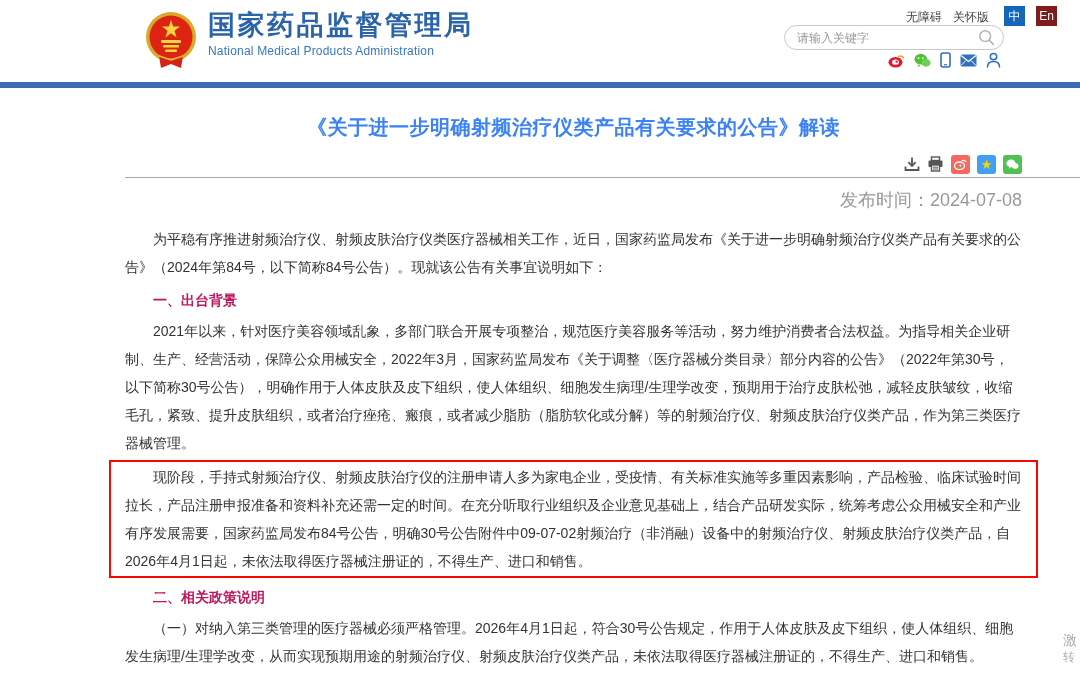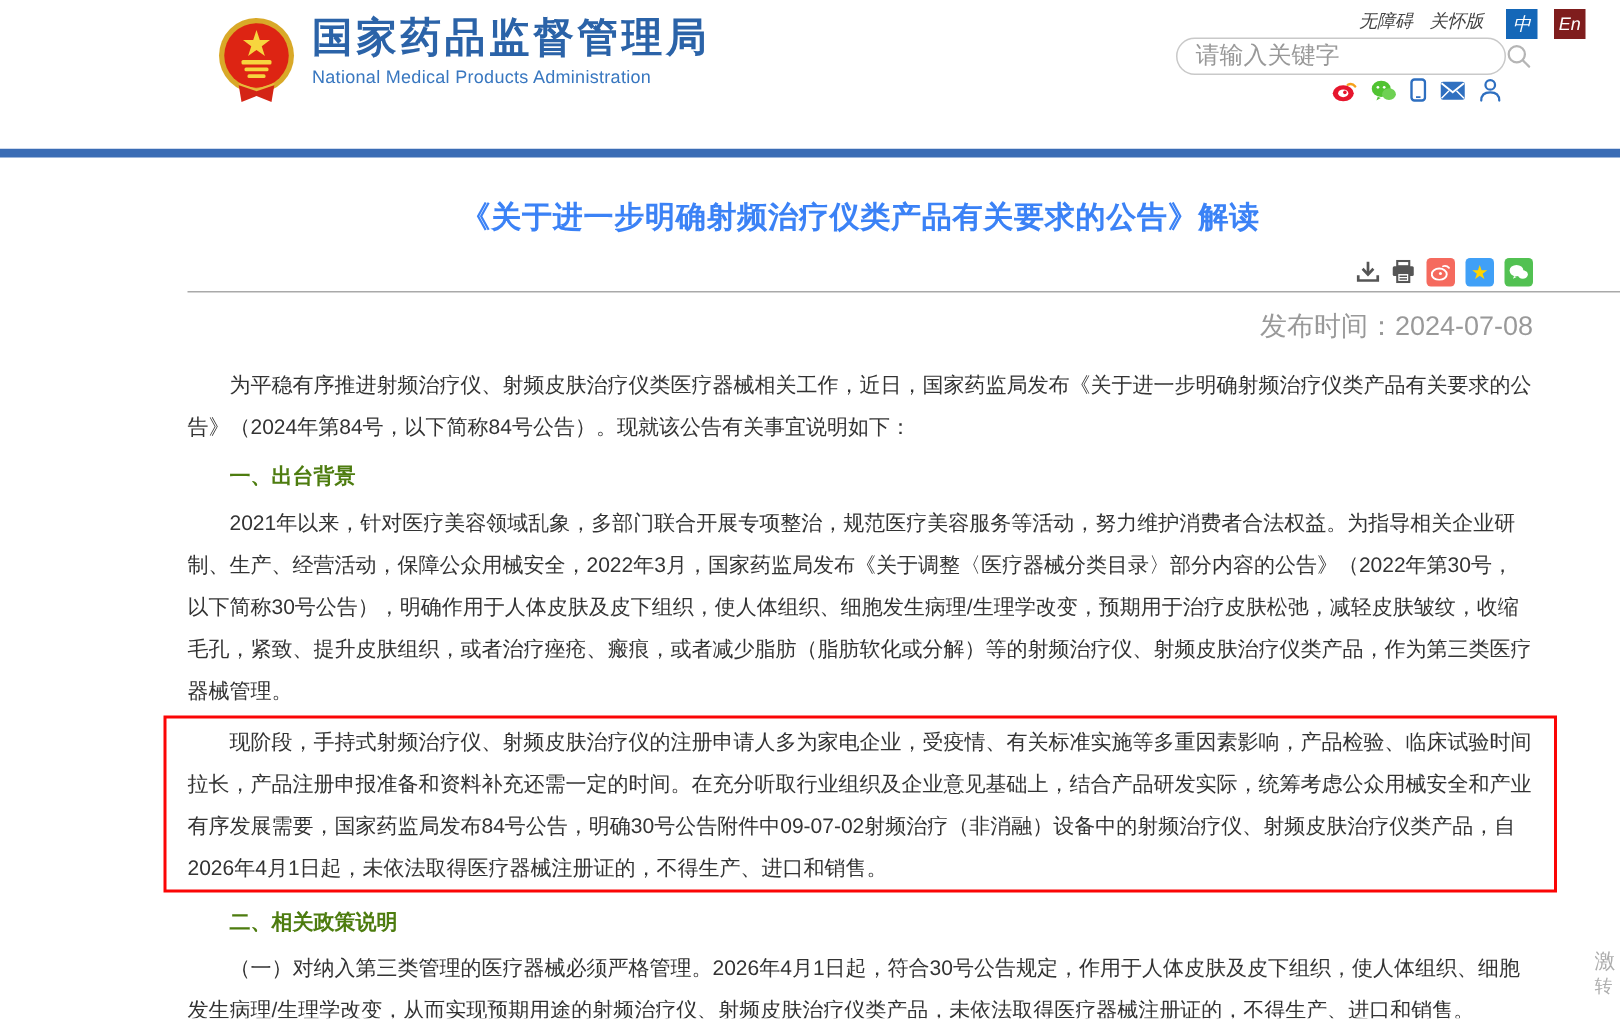--- a/index.html
+++ b/index.html
@@ -1,34 +1,34 @@
 <!DOCTYPE html>
 <html><head>
 <meta charset="utf-8">
 <style>
   * { box-sizing: border-box; margin: 0; padding: 0; }
   html,body { background:#fff; }
   body { font-family: "Liberation Sans", "DejaVu Sans", sans-serif; }
   .page { position:relative; width:1080px; height:679px; background:#fff; overflow:hidden; margin:0 auto; }
 
   
-  .site-header { position:relative; height:99px; background:#fff; }
+  .site-header { position:relative; height:82px; background:#fff; }
   .logo-wrap { position:absolute; left:145px; top:10px; display:flex; align-items:flex-start; gap:11px; cursor:pointer; }
   .emblem { width:52px; height:60px; }
   .site-cn { color:#2b63a8; font-size:27px; font-weight:bold; letter-spacing:2.5px; line-height:1.15; }
   .site-en { color:#3877c0; font-size:12px; margin-top:3px; letter-spacing:0.2px; }
 
-  .top-links { position:absolute; top:6px; right:23px; display:flex; align-items:flex-start; gap:11px; font-size:12px; color:#444;font-style:italic; }
+  .top-links { position:absolute; top:6px; right:23px; display:flex; align-items:flex-end; gap:11px; font-size:12px; color:#444; }
   .top-links a { color:#444; text-decoration:none; cursor:pointer; }
   .lang-btn { display:inline-flex; align-items:center; justify-content:center; width:21px; height:20px; font-size:12px; color:#fff; cursor:pointer; }
   .lang-cn { background:#1467b8; margin-left:4px; }
   .lang-en { background:#7f1d1d; margin-left:0; }
 
   .search-box { position:absolute; top:25px; right:76px; width:220px; height:25px; border:1px solid #c9c9c9; border-radius:13px; display:flex; align-items:center; padding:0 8px 0 12px; background:#fff; }
-  .search-box input { border:none; outline:none; flex:1; font-size:16px; color:#333; background:transparent; font-family:inherit; }
+  .search-box input { border:none; outline:none; flex:1; font-size:12px; color:#333; background:transparent; font-family:inherit; }
   .search-box input::placeholder { color:#999; }
   .mag { display:inline-flex; cursor:pointer; }
 
   .quick-icons { position:absolute; top:52px; right:79px; display:flex; align-items:center; gap:9px; }
   .quick-icons span { display:inline-flex; cursor:pointer; }
 
   .blue-bar { height:6px; background:#3a6cb5; }
 
   
   main { position:relative; width:897px; margin-left:125px; }
@@ -37,21 +37,21 @@
   .toolbar span { display:inline-flex; cursor:pointer; }
   .badge { width:19px; height:19px; border-radius:3px; align-items:center; justify-content:center; }
   .badge.weibo { background:#f56a5e; }
   .badge.qzone { background:#40a0f7; color:#ffd400; font-size:13px; line-height:1; }
   .badge.wechat { background:#52c152; }
   .divider { border:none; border-top:1px solid #a9a9a9; margin:3px -58px 0 0; }
   .pub-time { text-align:right; color:#999; font-size:18px; margin-top:10px; }
 
   .body-text { margin-top:13px; font-size:14px; color:#333; line-height:28px; }
   .para { text-indent:2em; margin:3px 0; }
-  .heading { text-indent:2em; font-weight:bold; color:#4d7c0f; margin:5px 0 2px; }
+  .heading { text-indent:2em; font-weight:bold; color:#be185d; margin:5px 0 2px; }
   .red-box { border:2px solid #fb0505; margin:1px -16px; padding:1px 14px; }
   .red-box .para { margin:0; }
 
   .watermark { position:absolute; right:0; bottom:14px; width:17px; overflow:hidden; color:#adadad; text-align:left; }
   .watermark .w1 { font-size:14px; line-height:18px; white-space:nowrap; }
   .watermark .w2 { font-size:12px; line-height:16px; white-space:nowrap; }
 </style>
 </head>
 <body>
 

